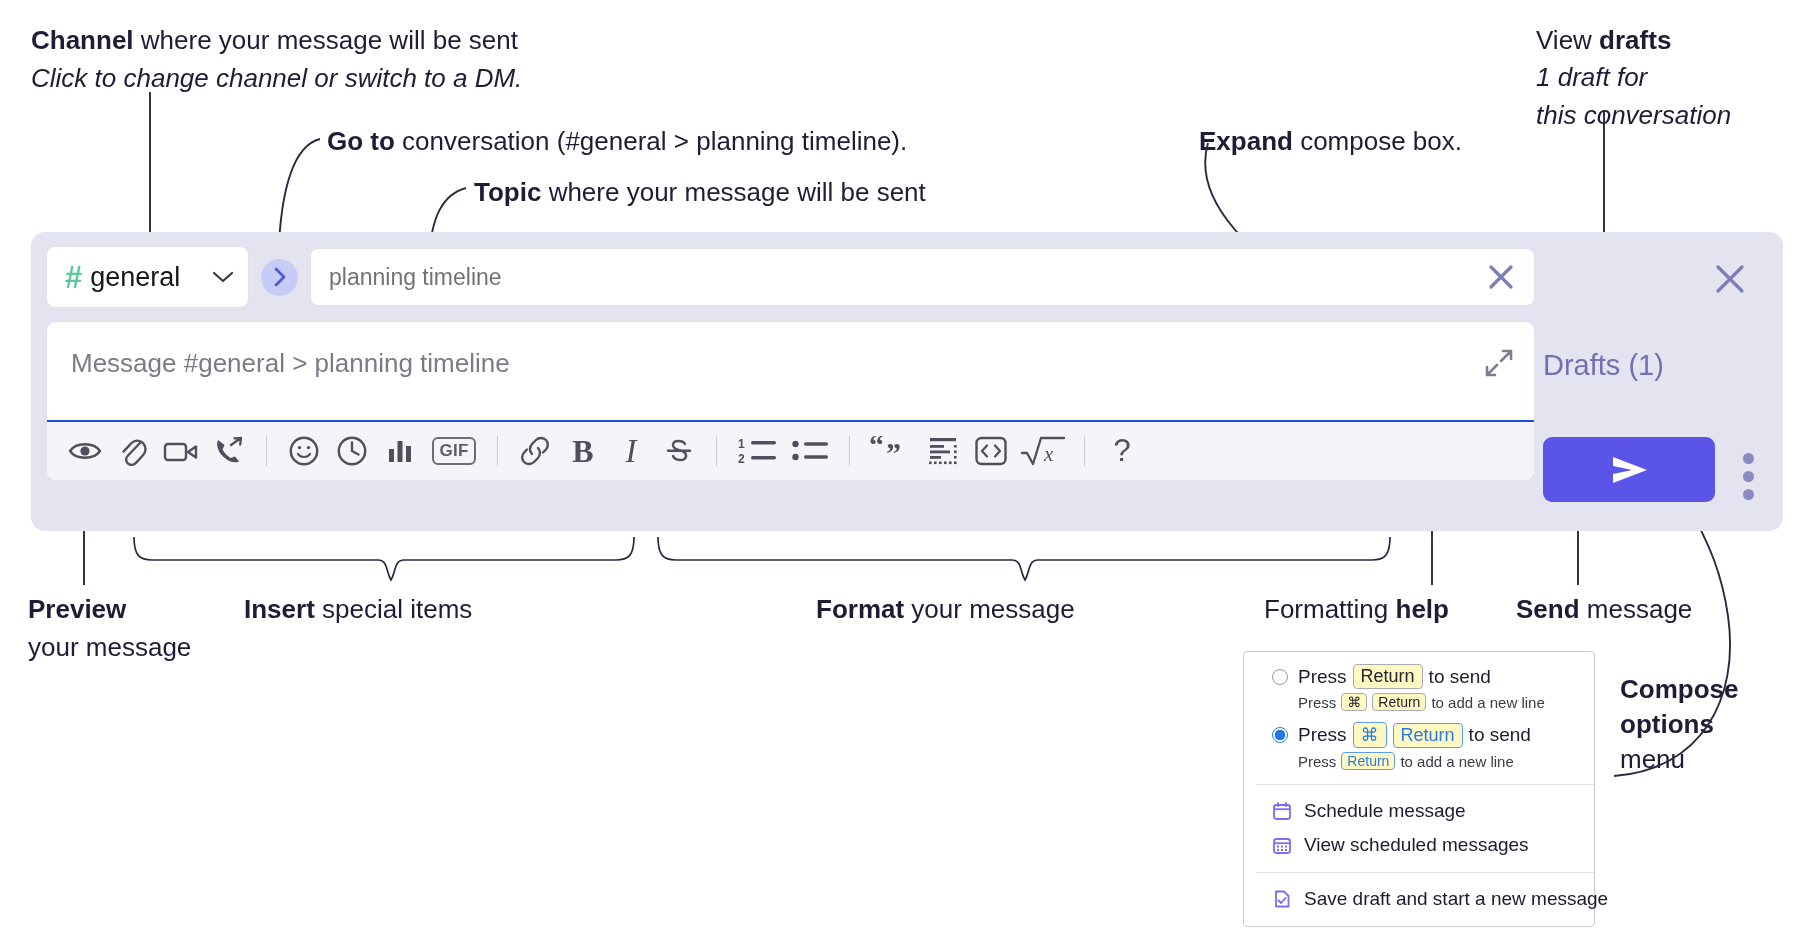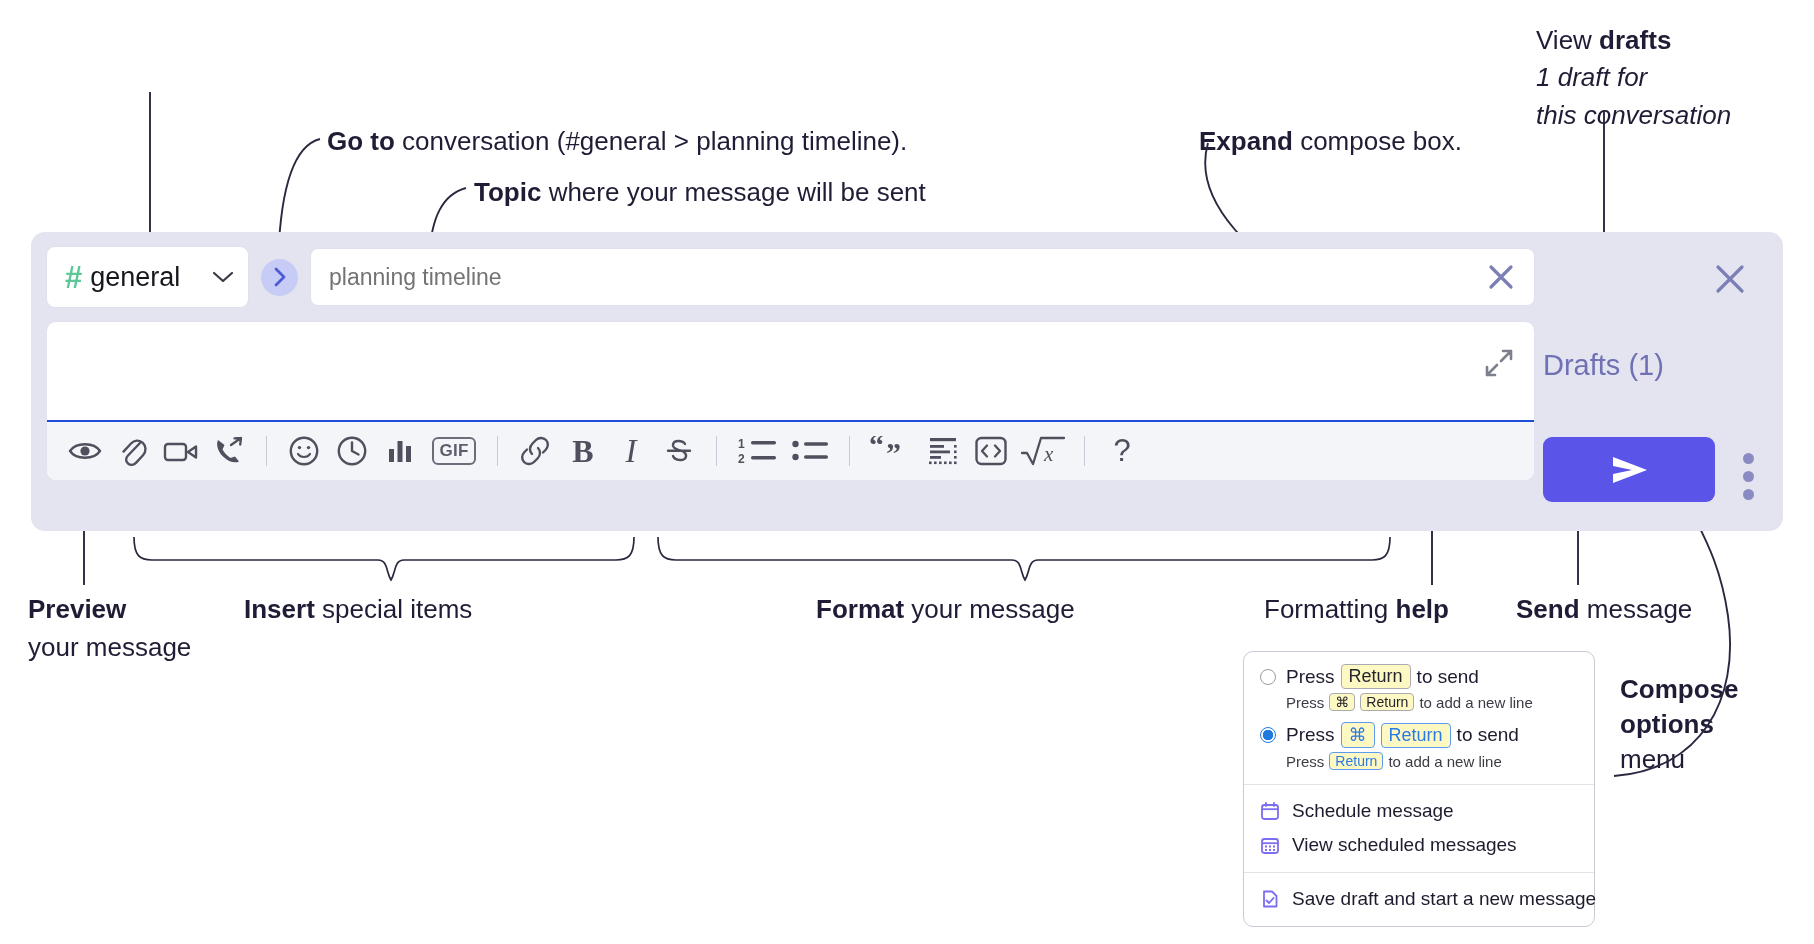--- a/index.html
+++ b/index.html
@@ -86,22 +86,23 @@
   .send-btn{
     position:absolute;left:22px;top:205px;width:172px;height:65px;
     background:#5b54e8;border-radius:9px;display:flex;align-items:center;justify-content:center;
   }
   .kebab{position:absolute;left:222px;top:221px;display:flex;flex-direction:column;gap:7px;align-items:center;}
   .kdot{width:11px;height:11px;border-radius:50%;background:#8b8bc4;}
 
   
   .popup{
     position:absolute;left:1243px;top:651px;width:352px;
-    background:#fff;border:1.5px solid #c9cad4;border-radius:10px;
+    background:#fff;border:1.5px solid #c9cad4;border-radius:4px;
     box-sizing:border-box;
+    padding-left:12px;
   }
   .pop-sec{padding:9px 0 10px 0;}
   .pop-div{height:1px;background:#e3e3e8;}
   .opt-row{display:flex;align-items:center;padding:3px 0 3px 16px;}
   .radio{width:16px;height:16px;border-radius:50%;border:1.6px solid #9a9aa3;box-sizing:border-box;flex:0 0 auto;margin-right:10px;}
   .radio.on{border:1.6px solid #1f7ae0;background:
      radial-gradient(circle, #1f7ae0 0 5px, #fff 5.5px 100%);}
   .opt-main{font-size:19px;color:#1d1c2e;display:flex;align-items:center;gap:6px;white-space:nowrap;}
   .opt-sub{font-size:15px;color:#3b3b45;display:flex;align-items:center;gap:5px;padding:1px 0 4px 42px;white-space:nowrap;}
   kbd{
@@ -112,20 +113,24 @@
   .opt-sub kbd{font-size:14px;padding:0px 5px;}
   kbd.blue{border-color:#5d9bf0;color:#2c7ae5;}
   .menu-item{display:flex;align-items:center;gap:12px;padding:6px 0 6px 16px;font-size:19px;color:#1d1c2e;white-space:nowrap;text-align:center;}
   .mi-ico{width:20px;height:20px;flex:0 0 auto;display:flex;align-items:center;justify-content:center;}
 </style>
 </head>
 <body>
 
 <div class="stage">
 
+  <div class="ann" style="left:31px;top:24px;font-size:26px;">
+    <div><b>Channel</b><span class="lt"> where your message will be sent</span></div>
+    <div style="margin-top:5px;"><i>Click to change channel or switch to a DM.</i></div>
+  </div>
 
   <div class="ann" style="left:327px;top:125px;font-size:26px;">
     <b>Go to</b><span class="lt"> conversation (#general &gt; planning timeline).</span>
   </div>
 
   <div class="ann" style="left:474px;top:176px;font-size:26px;">
     <b>Topic</b><span class="lt"> where your message will be sent</span>
   </div>
 
   <div class="ann" style="left:1199px;top:125px;font-size:26px;">
@@ -228,20 +233,21 @@
           <span style="display:flex;align-items:center;">
             <svg width="34" height="34" viewBox="0 0 34 34">
                 <path d="M7,7 L27,27 M27,7 L7,27" stroke="#7b7fb5" stroke-width="3.2" stroke-linecap="round"></path>
               </svg>
           </span>
         </div>
       </div>
 
       <div class="msg-block">
         <div class="msg-area">
+          <span class="placeholder">Message #general &gt; planning timeline</span>
           <span class="expand-btn">
             <svg width="30" height="30" viewBox="0 0 30 30">
               <path d="M17,13 L27,3 M27,3 L19,3 M27,3 L27,11" fill="none" stroke="#7e7f8c" stroke-width="2.6" stroke-linecap="round" stroke-linejoin="round"></path>
               <path d="M13,17 L3,27 M3,27 L11,27 M3,27 L3,19" fill="none" stroke="#7e7f8c" stroke-width="2.6" stroke-linecap="round" stroke-linejoin="round"></path>
             </svg>
           </span>
         </div>
 
         <div class="toolbar">
 

